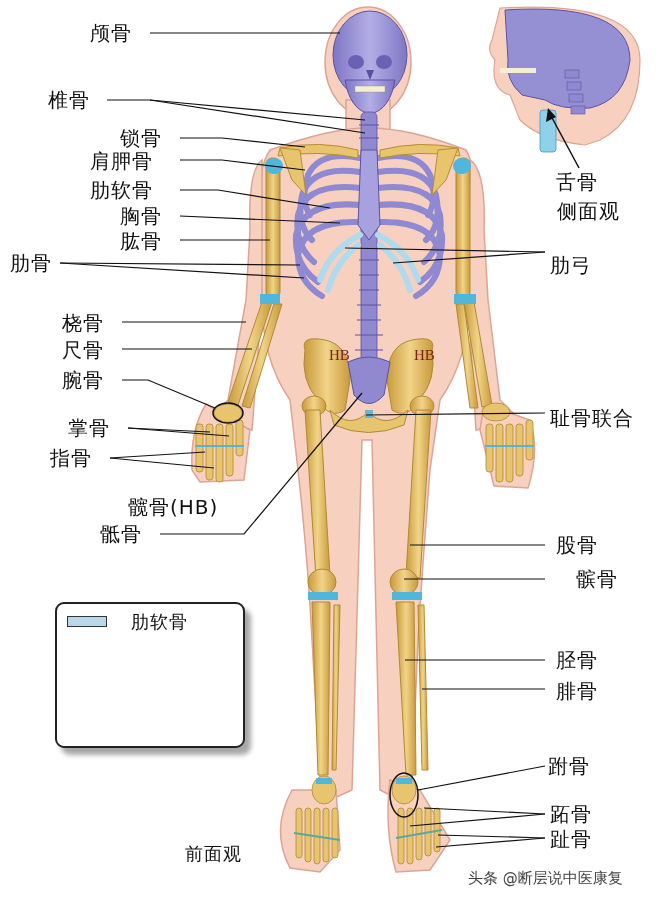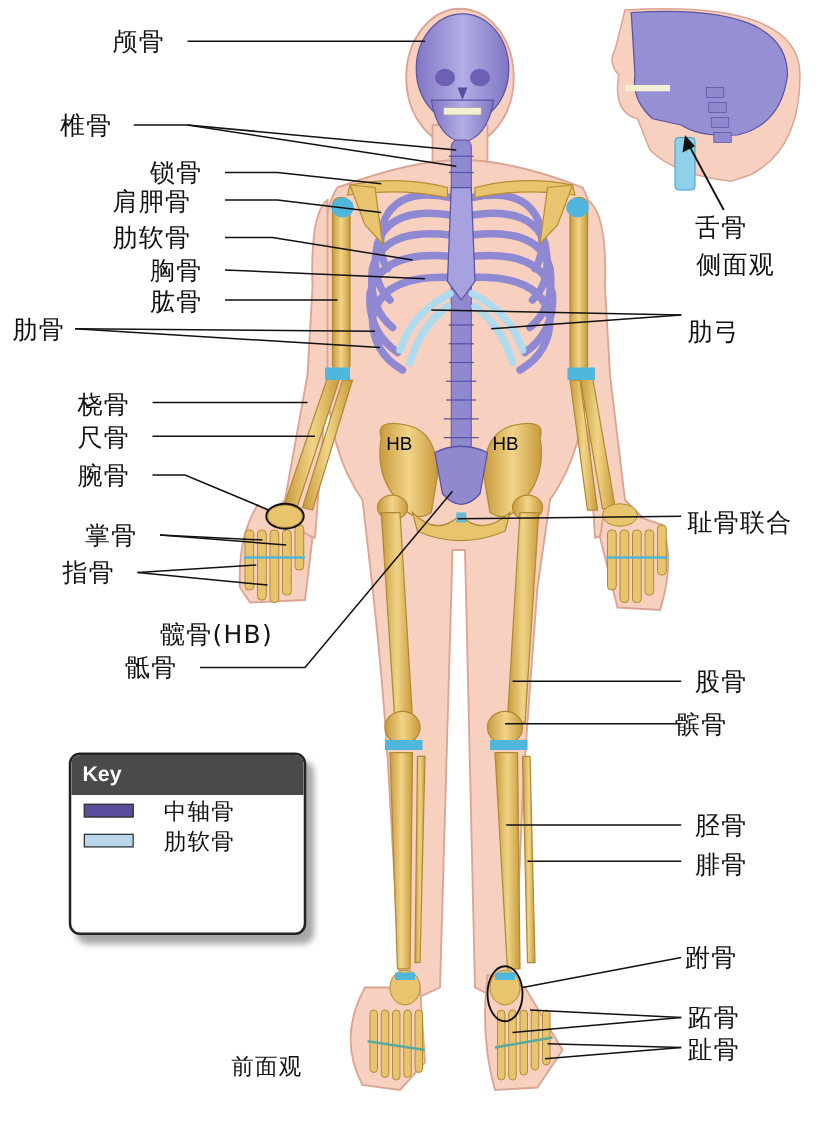--- a/index.html
+++ b/index.html
@@ -1,20 +1,20 @@
 <!DOCTYPE html>
 <html><head>
 <meta charset="utf-8">
 <style>
   html,body{margin:0;padding:0;background:#ffffff;}
   body{width:658px;height:903px;position:relative;overflow:hidden;font-family:"DejaVu Sans",sans-serif;}
   #stage{position:absolute;left:0;top:0;width:658px;height:903px;}
   .lbl{position:absolute;font-size:20px;color:#111;line-height:22px;white-space:nowrap;letter-spacing:1px;}
   .lbl.r{text-align:left;}
-  .hb{position:absolute;font-family:Liberation Sans, sans-serif;font-size:15px;color:#000000;font-weight:normal;}
+  .hb{position:absolute;font-family:Liberation Serif, serif;font-size:15px;color:#7f1d1d;font-weight:normal;margin-left:20px;}
   .key{position:absolute;left:55px;top:602px;width:186px;height:142px;border:2px solid #222;border-radius:9px;background:#fff;box-shadow:6px 7px 5px rgba(0,0,0,0.35);overflow:hidden;}
   .key-head{height:32px;background:#4a4a4d;color:#fff;font-family:"Liberation Sans",sans-serif;font-weight:bold;font-size:17px;line-height:32px;padding-left:9px;}
   .key-row{height:23px;display:flex;align-items:center;padding-left:10px;margin-top:1px;}
   .key-row:first-of-type{margin-top:6px;}
   .swatch{width:38px;height:9px;border:1.5px solid #333;margin-right:24px;}
   .key-text{font-size:18px;color:#111;letter-spacing:1px;}
   .wm{position:absolute;left:468px;top:869px;font-size:15px;color:#444;letter-spacing:0px;}
 </style>
 </head>
 <body>
@@ -235,53 +235,49 @@
   <line x1="579" y1="168" x2="550" y2="114" stroke="#111" stroke-width="1.5"></line>
   <path d="M548,108 L546,122 L556,117 Z" fill="#111"></path>
 </svg>
 
 <div class="lbl r" style="left:90px;top:22px;width:56px;">颅骨</div>
 <div class="lbl r" style="left:48px;top:89px;width:56px;">椎骨</div>
 <div class="lbl r" style="left:120px;top:127px;width:58px;">锁骨</div>
 <div class="lbl r" style="left:90px;top:150px;width:88px;">肩胛骨</div>
 <div class="lbl r" style="left:90px;top:179px;width:88px;">肋软骨</div>
 <div class="lbl r" style="left:120px;top:205px;width:58px;">胸骨</div>
-<div class="lbl r" style="left:120px;top:230px;width:58px;">肱骨</div>
+<div class="lbl r" style="left:120px;top:230px;width:58px;font-family:Liberation Serif, serif;">肱骨</div>
 <div class="lbl" style="left:10px;top:252px;">肋骨</div>
 <div class="lbl r" style="left:62px;top:312px;width:58px;">桡骨</div>
 <div class="lbl r" style="left:62px;top:339px;width:58px;">尺骨</div>
 <div class="lbl r" style="left:62px;top:369px;width:58px;">腕骨</div>
 <div class="lbl r" style="left:68px;top:417px;width:58px;">掌骨</div>
 <div class="lbl r" style="left:50px;top:447px;width:58px;">指骨</div>
 <div class="lbl" style="left:128px;top:496px;">髋骨(HB)</div>
 <div class="lbl r" style="left:100px;top:523px;width:58px;">骶骨</div>
 
 <div class="hb" style="left:309px;top:347px;">HB</div>
 <div class="hb" style="left:394px;top:347px;">HB</div>
 
 <div class="lbl" style="left:556px;top:171px;">舌骨</div>
 <div class="lbl" style="left:557px;top:200px;">侧面观</div>
 <div class="lbl" style="left:550px;top:254px;">肋弓</div>
 <div class="lbl" style="left:550px;top:407px;">耻骨联合</div>
 <div class="lbl" style="left:556px;top:534px;">股骨</div>
-<div class="lbl" style="left:540px;top:568px;">髌骨</div>
+<div class="lbl" style="left:576px;top:568px;">髌骨</div>
 <div class="lbl" style="left:556px;top:649px;">胫骨</div>
 <div class="lbl" style="left:556px;top:680px;">腓骨</div>
 <div class="lbl" style="left:548px;top:755px;">跗骨</div>
 <div class="lbl" style="left:550px;top:803px;">跖骨</div>
 <div class="lbl" style="left:550px;top:828px;text-align:right;">趾骨</div>
 
 <div class="lbl" style="left:185px;top:843px;font-size:18px;">前面观</div>
 
 <div class="key">
-  <div class="key-head">Key</div>
-  <div class="key-row">
-    <span class="swatch" style="background:#5b4d9c"></span>
-    <span class="key-text">中轴骨</span>
-  </div>
   <div class="key-row">
     <span class="swatch" style="background:#b9d6ea"></span>
     <span class="key-text">肋软骨</span>
   </div>
 </div>
 
+<div class="wm">头条 @断层说中医康复</div>
 
 </div>
 
 </body></html>

